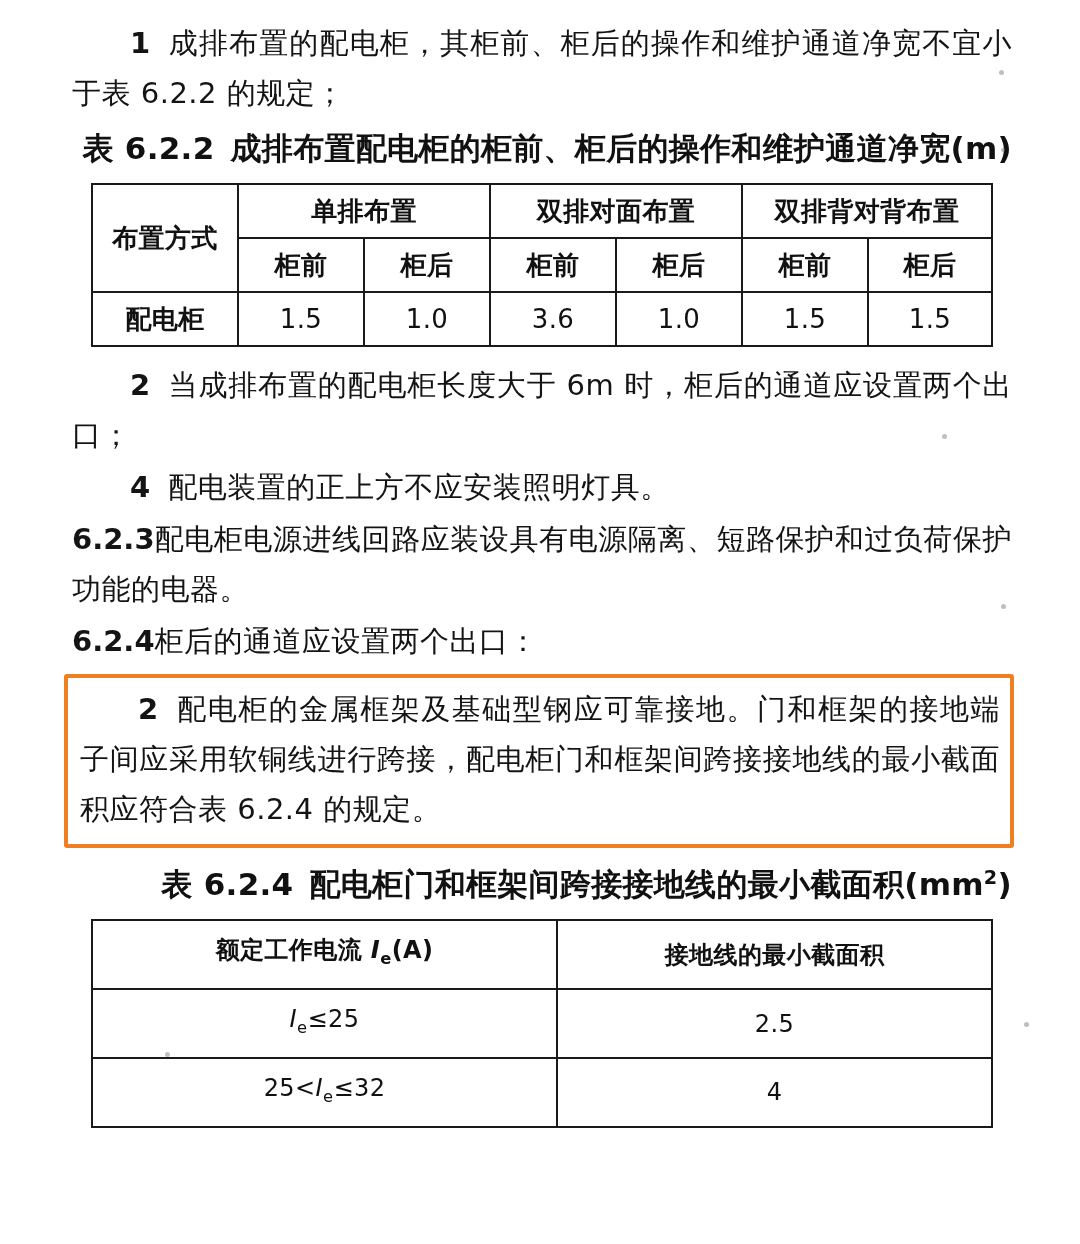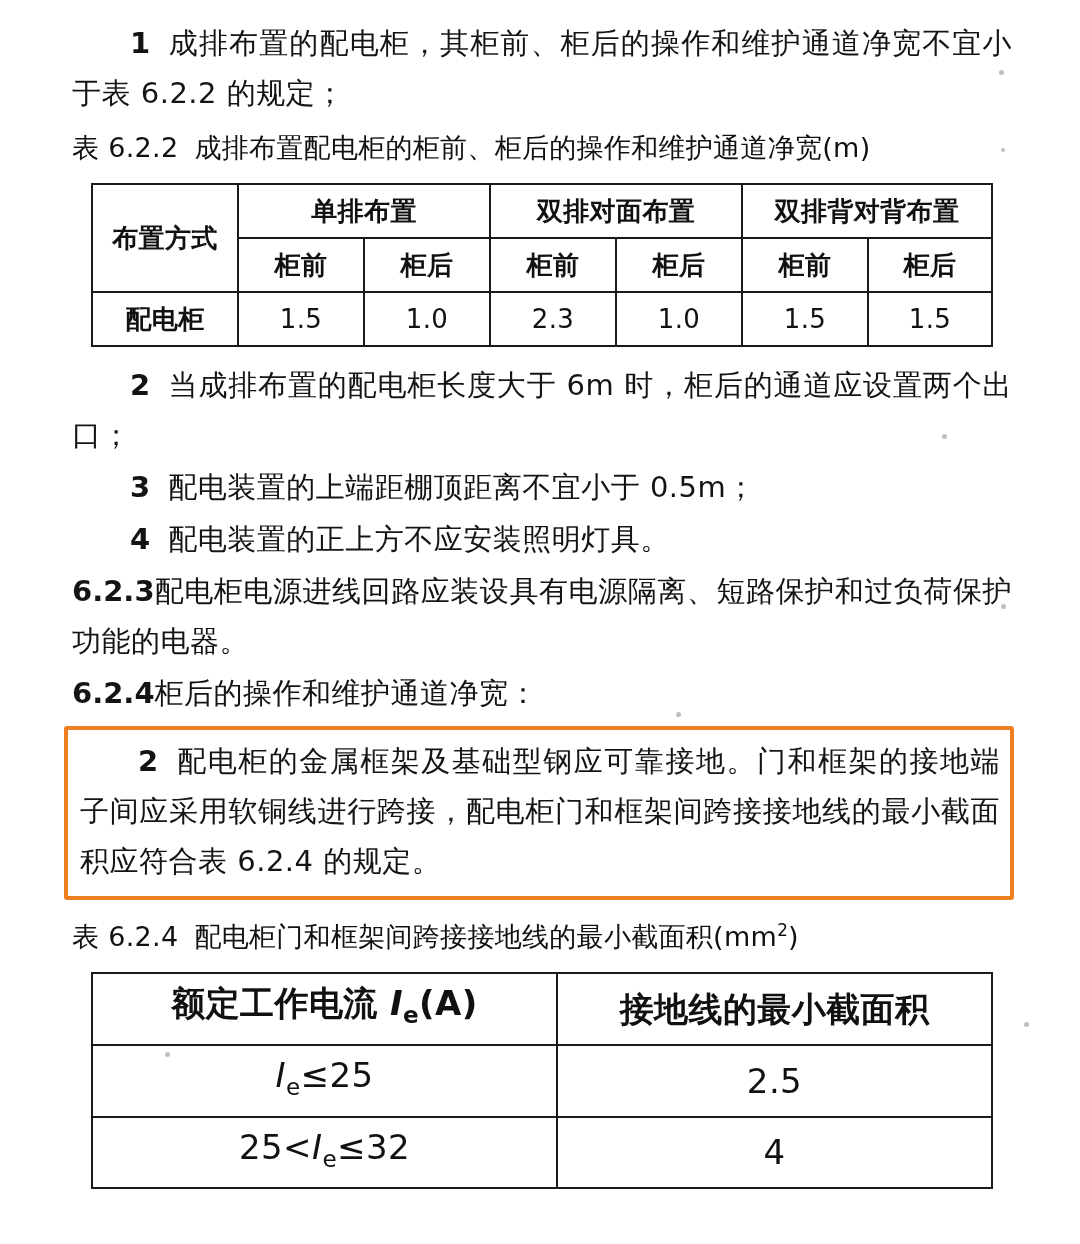--- a/index.html
+++ b/index.html
@@ -50,24 +50,24 @@
   .hang {
     padding-left: 0;
   }
   .clause-label {
     font-weight: bold;
     letter-spacing: 0;
   }
 
   
   .tbl-caption {
-    font-size: 27px;
+    font-size: 31px;
     line-height: 44px;
-    text-align: left;
-    font-weight: normal;
+    text-align: right;
+    font-weight: bold;
     margin: 8px 0 6px 0;
     letter-spacing: 0.3px;
   }
   .tbl-caption .cap-no {
     margin-right: 16px;
   }
 
   
   table.doc-table {
     border-collapse: collapse;
@@ -82,21 +82,21 @@
     font-size: 26px;
     line-height: 32px;
     padding: 10px 4px;
     letter-spacing: 0.4px;
   }
   table.doc-table td.head {
     font-weight: bold;
   }
   table.t624 td {
     padding: 13px 4px;
-    font-size: 34px;
+    font-size: 24px;
   }
   .sub {
     font-size: 0.68em;
     vertical-align: sub;
   }
   .sup {
     font-size: 0.62em;
     vertical-align: super;
   }
   .ital {
@@ -156,37 +156,36 @@
           <td class="head">柜后</td>
           <td class="head">柜前</td>
           <td class="head">柜后</td>
           <td class="head">柜前</td>
           <td class="head">柜后</td>
         </tr>
         <tr>
           <td class="head">配电柜</td>
           <td>1.5</td>
           <td>1.0</td>
-          <td>2.3</td>
+          <td>3.6</td>
           <td>1.0</td>
           <td>1.5</td>
           <td>1.5</td>
         </tr>
       </tbody>
     </table>
 
     <p class="para indent" style="margin-top:12px"><span class="num">2</span><span>当成排布置的配电柜长度大于 6m 时，柜后的通道应设置两个出口；</span></p>
 
-    <p class="para indent"><span class="num">3</span><span>配电装置的上端距棚顶距离不宜小于 0.5m；</span></p>
 
     <p class="para indent"><span class="num">4</span><span>配电装置的正上方不应安装照明灯具。</span></p>
 
     <p class="para hang"><span class="clause-label">6.2.3</span><span>配电柜电源进线回路应装设具有电源隔离、短路保护和过负荷保护功能的电器。</span></p>
 
-    <p class="para hang"><span class="clause-label">6.2.4</span><span>柜后的操作和维护通道净宽：</span></p>
+    <p class="para hang"><span class="clause-label">6.2.4</span><span>柜后的通道应设置两个出口：</span></p>
 
 
     <div class="highlight">
       <p class="para indent"><span class="num">2</span><span>配电柜的金属框架及基础型钢应可靠接地。门和框架的接地端子间应采用软铜线进行跨接，配电柜门和框架间跨接接地线的最小截面积应符合表 6.2.4 的规定。</span></p>
     </div>
 
     <div class="tbl-caption"><span class="cap-no">表 6.2.4</span><span>配电柜门和框架间跨接接地线的最小截面积(mm<span class="sup">2</span>)</span></div>
 
     <table class="doc-table t624">
       <colgroup>

